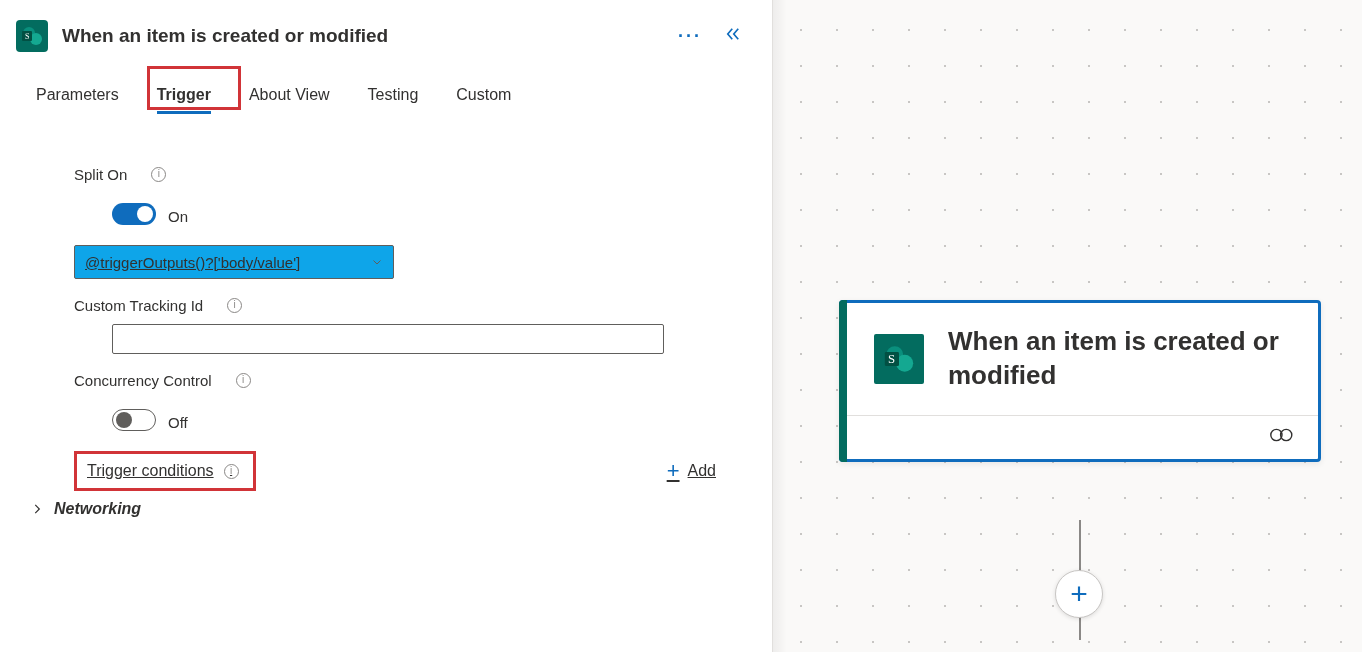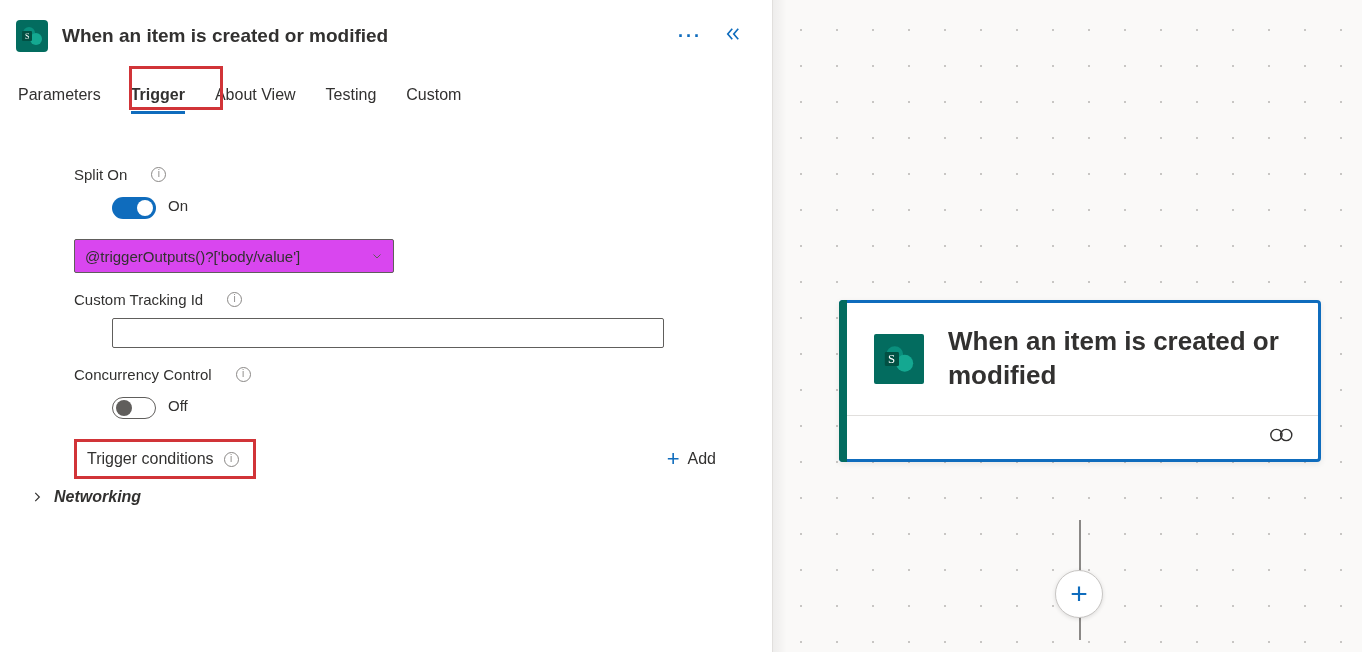--- a/index.html
+++ b/index.html
@@ -15,63 +15,63 @@
     width: 32px; height: 32px; background: #036C5F; border-radius: 4px;
     display: flex; align-items: center; justify-content: center; position: relative;
   }
   .sp-icon svg { width: 24px; height:24px; }
   .panel-title { font-size: 19px; font-weight: 600; flex: 1; }
   .panel-actions { display: flex; align-items: center; gap: 22px; margin-right: 14px; }
   .ellipsis { color:#0f6cbd; font-size:18px; letter-spacing:2px; font-weight:700; cursor:pointer; }
   .collapse-icon { color:#0f6cbd; cursor:pointer; }
   .collapse-icon svg { width:18px; height:18px; }
   
-  .tabs { display:flex; gap:26px; padding: 6px 0 0 0; border-bottom: none; }
+  .tabs { display:flex; gap:34px; padding: 6px 0 0 0; border-bottom: none; margin-left: 18px; }
   .tab { font-size:16px; padding: 6px 2px 10px 2px; cursor:pointer; color:#323130; position:relative; }
   .tab.active { font-weight:600; }
   .tab.active::after {
     content:""; position:absolute; left:2px; right:2px; bottom:0; height:3px; background:#0f6cbd;
   }
   .tab-highlight {
     position:absolute; border:3px solid #D13438; pointer-events:none;
   }
   
   .section { margin-top: 28px; padding-left: 14px; }
   .section-header { display:flex; align-items:center; gap:10px; font-weight:700; font-size:16px; cursor:pointer; }
   .chev { width:14px; height:14px; display:inline-flex; align-items:center; justify-content:center; }
   .chev svg { width:14px; height:14px; stroke:#323130; }
   .section-body { padding: 24px 0 0 44px; }
   .field-label { font-size:15px; color:#323130; display:flex; align-items:center; gap:24px; }
   .info-icon { width:15px; height:15px; border:1px solid #8a8886; border-radius:50%; display:inline-flex; align-items:center; justify-content:center; font-size:10px; color:#8a8886; line-height:1; padding-bottom:1px;}
-  .toggle-row { display:flex; align-items:flex-start; gap:12px; margin:14px 0 20px 38px; }
+  .toggle-row { display:flex; align-items:flex-end; gap:12px; margin:20px 0 20px 38px; }
   .toggle {
     width:44px; height:22px; border-radius:11px; position:relative; cursor:pointer;
   }
   .toggle.on { background:#0f6cbd; }
   .toggle.off { background:#fff; border:1px solid #605e5c; }
   .toggle .knob {
     position:absolute; top:3px; width:16px; height:16px; border-radius:50%; background:#fff;
   }
   .toggle.on .knob { right:3px; }
   .toggle.off .knob { left:3px; background:#605e5c; top:2px; }
   .toggle-text { font-size:15px; }
   .field-block { margin-bottom:18px; }
   .select-box {
     margin-top:8px; width:320px; height:34px; border:1px solid #605e5c; border-radius:2px;
     display:flex; align-items:center; justify-content:space-between; padding:0 10px;
-    font-size:15px; cursor:pointer; background:#d946ef;
+    font-size:15px; cursor:pointer; background:#0ea5e9;text-decoration:underline;
   }
   .select-box .caret svg { width:12px; height:12px; stroke:#605e5c; }
   .text-input {
     margin-top:10px; margin-left:38px; width:552px; height:30px; border:1px solid #605e5c;
     border-radius:2px; padding:0 8px; font-size:15px; background:#fff;
   }
   .trigger-row {
     display:flex; align-items:center; justify-content:space-between;
-    margin: 6px 0 4px 0; padding-right: 40px;
+    margin: 6px 0 4px 0; padding-right: 40px; text-decoration: underline;
   }
   .trigger-highlight {
     border:3px solid #D13438; padding:8px 14px 8px 10px; display:inline-flex; align-items:center; gap:10px;
   }
   .add-btn { display:flex; align-items:center; gap:8px; color:#323130; cursor:pointer; font-size:16px; }
   .add-btn .plus { color:#0f6cbd; font-size:22px; font-weight:400; line-height:1; }
   .section.networking { margin-top:9px;font-style:italic; }
 
   
   .canvas {

